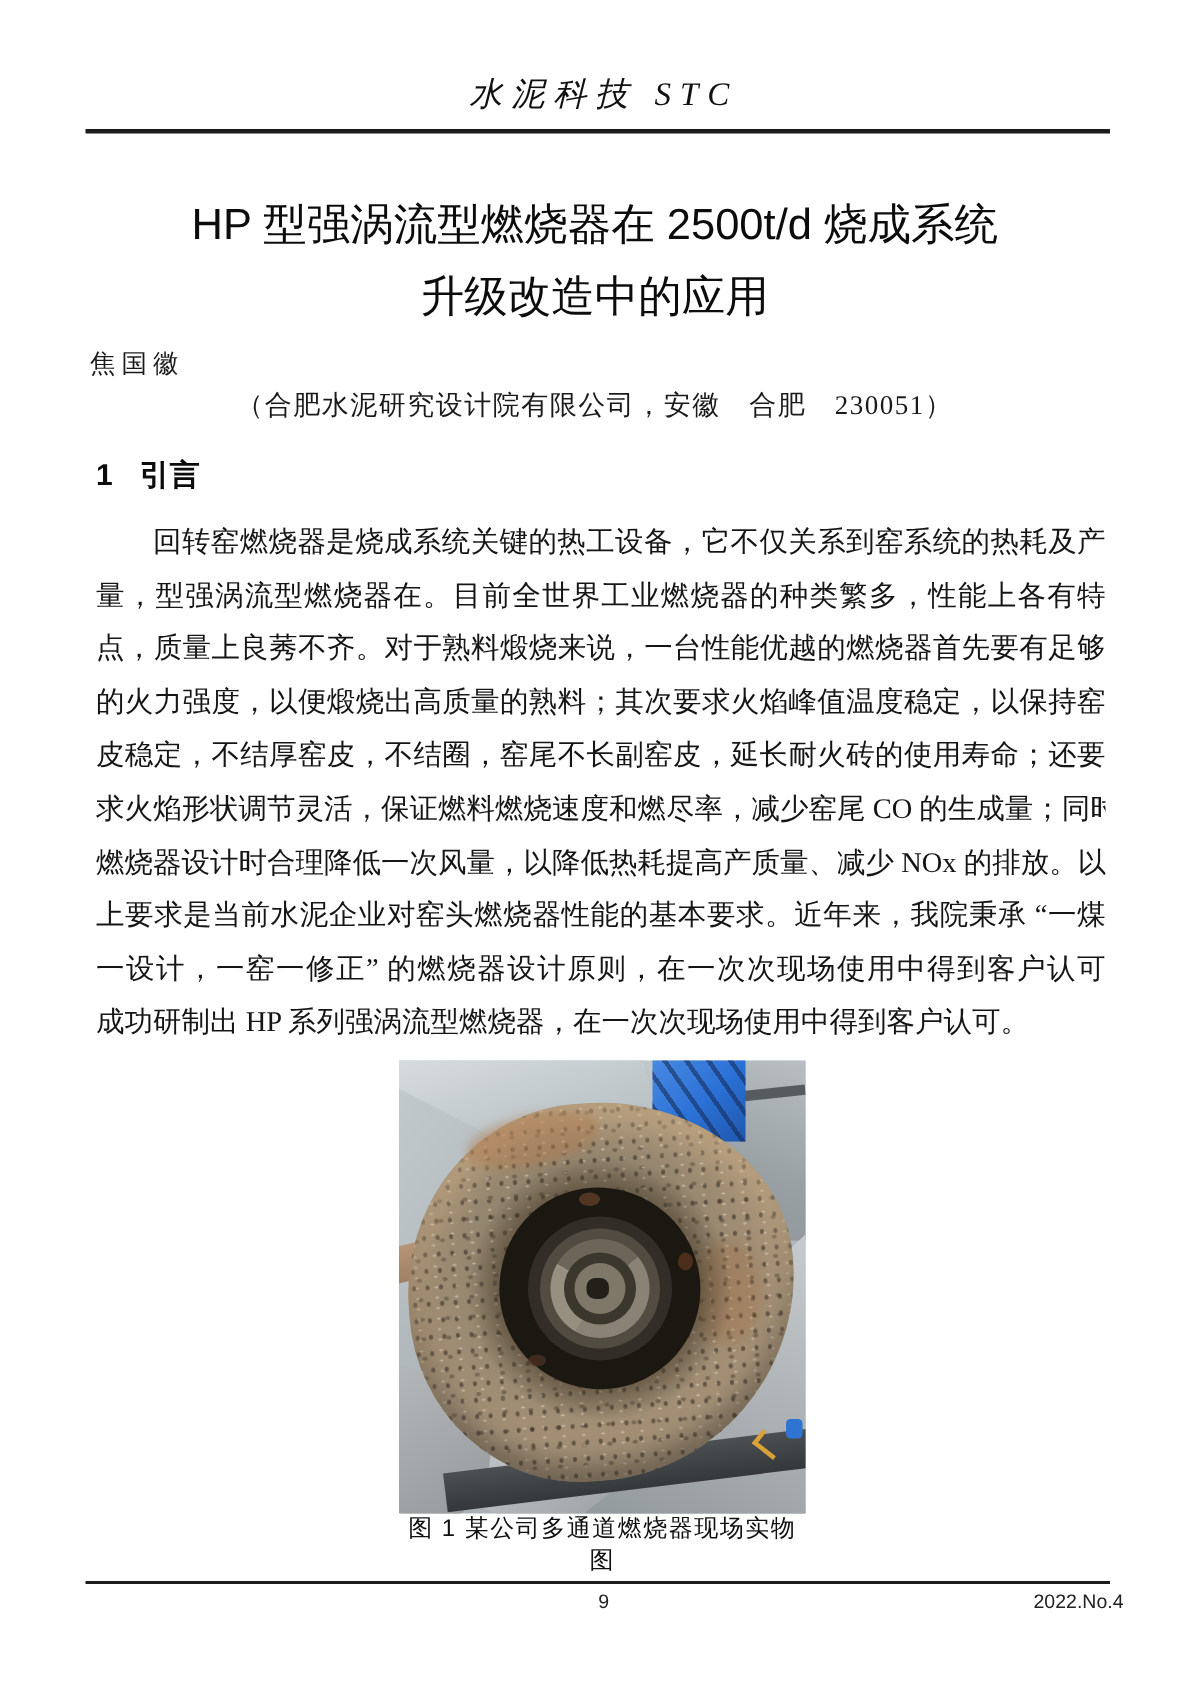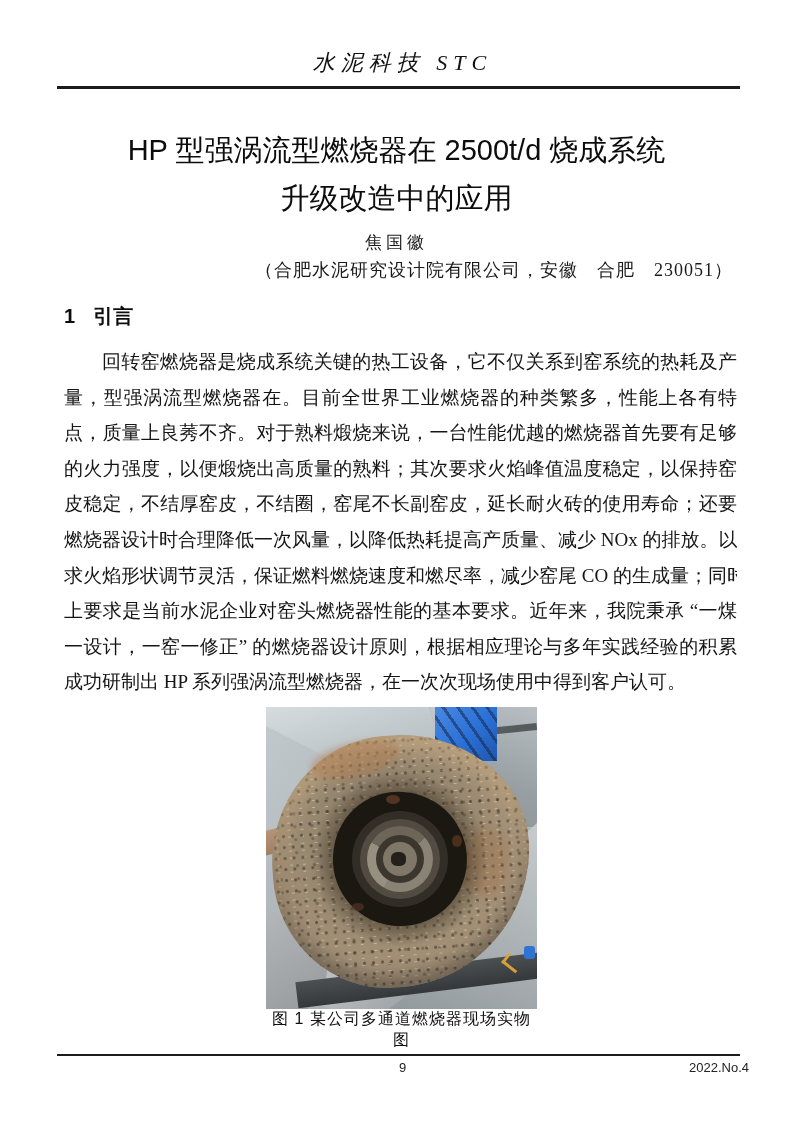--- a/index.html
+++ b/index.html
@@ -18,25 +18,25 @@
   .rule{position:absolute;left:57px;width:683px;background:#1c1c1c;}
   .rule.top{top:86px;height:3px;}
   .rule.bottom{top:1054px;height:2px;}
   
   .article-title{
     position:absolute;top:126px;left:60px;width:673px;text-align:center;
     font-family:"Liberation Sans","DejaVu Sans",sans-serif;
     font-size:29px;font-weight:500;line-height:48px;color:#0c0c0c;
   }
   .author{
-    position:absolute;top:231px;left:60px;width:673px;text-align:center;
+    position:absolute;top:231px;left:60px;width:673px;
     font-size:17px;letter-spacing:4px;
   }
   .affiliation{
-    position:absolute;top:258px;left:60px;width:673px;text-align:right;
+    position:absolute;top:258px;left:60px;width:673px;text-align:center;
     font-size:18px;letter-spacing:1px;
   }
   
   .section-heading{
     position:absolute;top:303px;left:64px;
     font-family:"Liberation Sans","DejaVu Sans",sans-serif;
     font-size:20px;font-weight:bold;color:#0c0c0c;text-align:center;
   }
   .section-heading .num{margin-right:18px;}
   
@@ -146,24 +146,24 @@
   <div class="section-heading">
     <span class="num">1</span><span>引言</span>
   </div>
 
   <div class="body-text">
     <div class="pline first">回转窑燃烧器是烧成系统关键的热工设备，它不仅关系到窑系统的热耗及产</div>
     <div class="pline">量，型强涡流型燃烧器在。目前全世界工业燃烧器的种类繁多，性能上各有特</div>
     <div class="pline">点，质量上良莠不齐。对于熟料煅烧来说，一台性能优越的燃烧器首先要有足够</div>
     <div class="pline">的火力强度，以便煅烧出高质量的熟料；其次要求火焰峰值温度稳定，以保持窑</div>
     <div class="pline">皮稳定，不结厚窑皮，不结圈，窑尾不长副窑皮，延长耐火砖的使用寿命；还要</div>
+    <div class="pline">求火焰形状调节灵活，保证燃料燃烧速度和燃尽率，减少窑尾 CO 的生成量；同时</div>
     <div class="pline">燃烧器设计时合理降低一次风量，以降低热耗提高产质量、减少 NOx 的排放。以</div>
-    <div class="pline">求火焰形状调节灵活，保证燃料燃烧速度和燃尽率，减少窑尾 CO 的生成量；同时</div>
     <div class="pline">上要求是当前水泥企业对窑头燃烧器性能的基本要求。近年来，我院秉承 “一煤</div>
-    <div class="pline">一设计，一窑一修正” 的燃烧器设计原则，根据相应理论与多年实践经验的积累</div>
+    <div class="pline">一设计，一窑一修正” 的燃烧器设计原则，在一次次现场使用中得到客户认可</div>
     <div class="pline last">成功研制出 HP 系列强涡流型燃烧器，在一次次现场使用中得到客户认可。</div>
   </div>
 
   <div class="figure">
     <div class="photo">
       <div class="beam1"></div>
       <div class="beam2"></div>
       <div class="tanstrip"></div>
       <div class="wallr"></div>
       <div class="wallbar"></div>

